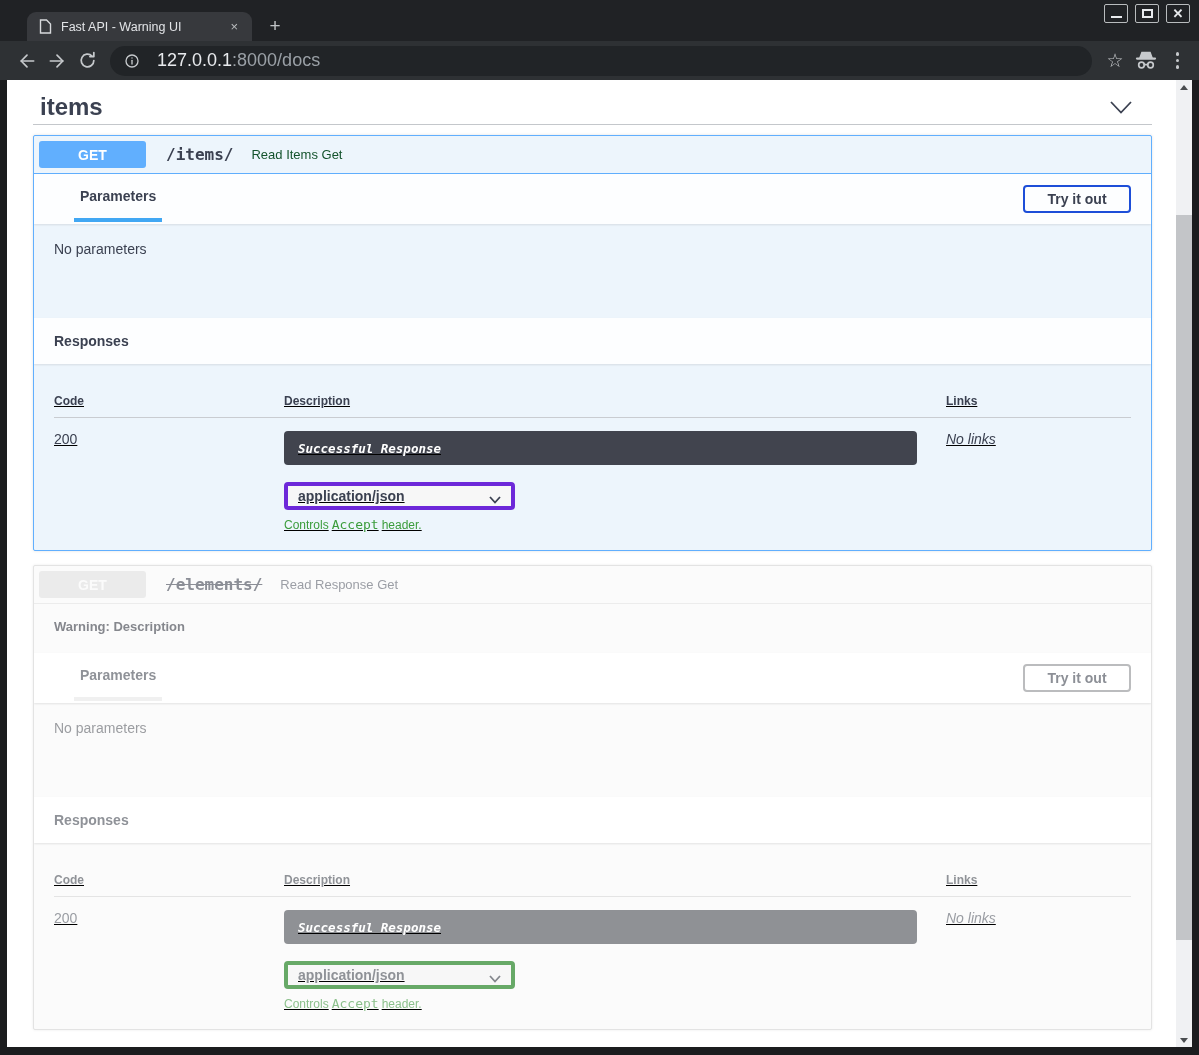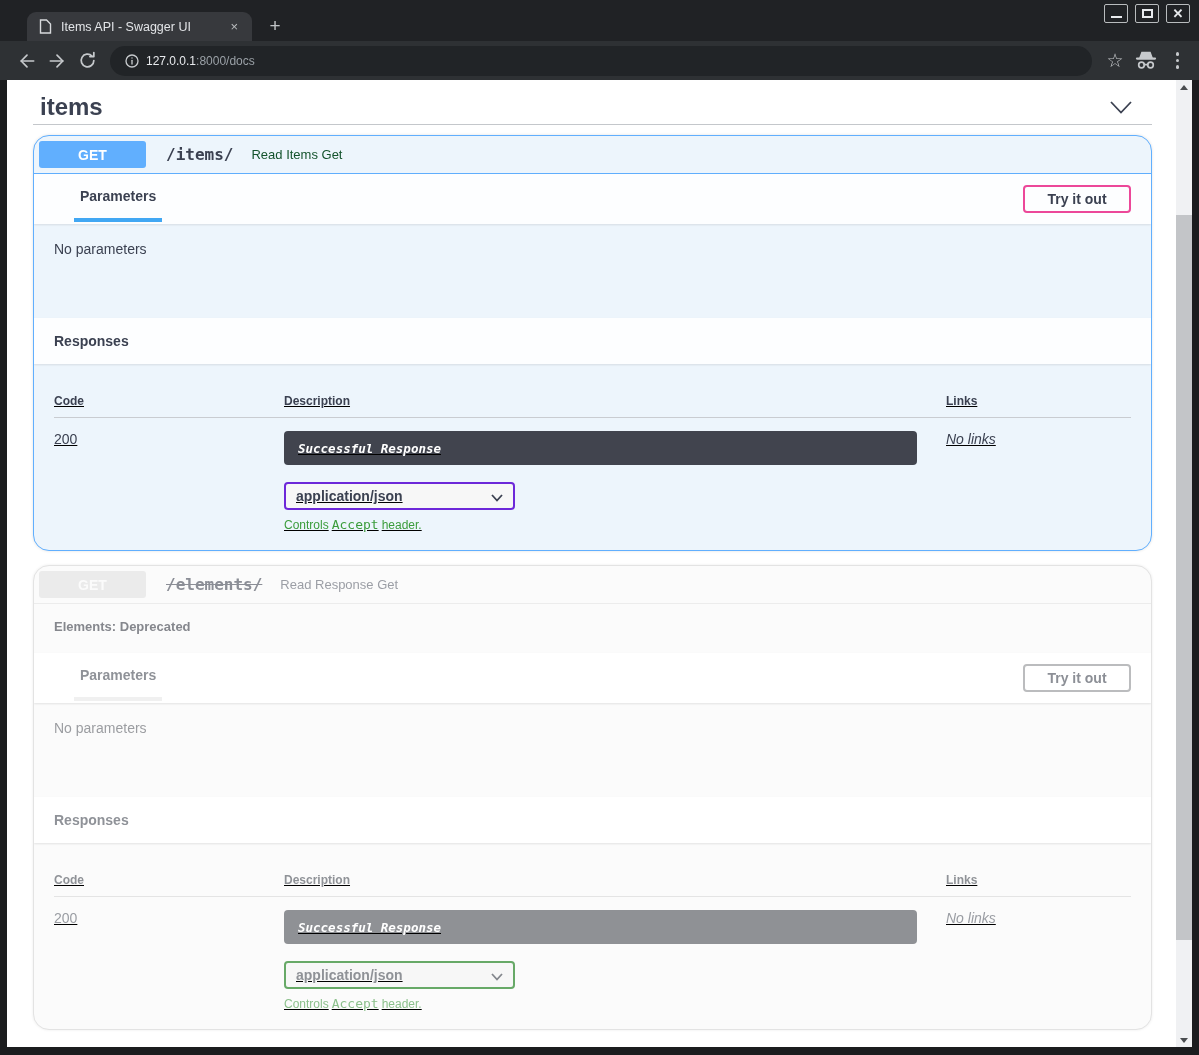--- a/index.html
+++ b/index.html
@@ -17,21 +17,21 @@
 
   .tab { position:absolute; left:27px; bottom:0; width:225px; height:29px; background:#37393d; border-radius:9px 9px 0 0; display:flex; align-items:center; padding:0 10px 0 12px; }
   .tab-favicon { flex:0 0 auto; margin-right:9px; display:flex; }
   .tab-title { flex:1; font-size:12.5px; color:#e2e4e7; white-space:nowrap; overflow:hidden; }
   .tab-close { flex:0 0 auto; color:#b9bcbe; font-size:13px; padding:2px 4px; cursor:pointer; }
   .newtab { position:absolute; left:264px; bottom:4px; width:22px; height:22px; color:#c0c3c6; font-size:19px; line-height:21px; text-align:center; cursor:pointer; }
 
   .toolbar { height:39px; background:#2e3134; display:flex; align-items:center; padding:0 12px; }
   .nav-btn { width:30px; height:30px; display:flex; align-items:center; justify-content:center; cursor:pointer; }
   .omnibox { flex:1; height:30px; margin:0 14px 0 8px; background:#212427; border-radius:15px; display:flex; align-items:center; padding:0 14px; }
-  .omnibox .url { font-size:12px; margin-left:6px; white-space:nowrap; }
+  .omnibox .url { font-size:18px; margin-left:17px; white-space:nowrap; }
   .url-host { color:#e8eaed; }
   .url-rest { color:#9aa0a6; }
   .tool-right { display:flex; align-items:center; gap:10px; }
   .star { font-size:19px; color:#c6c9cc; cursor:pointer; line-height:1; }
   .menu-dots { display:flex; flex-direction:column; gap:3px; padding:4px 8px; cursor:pointer; }
   .menu-dots i { width:3.5px; height:3.5px; border-radius:50%; background:#c6c9cc; }
 
   
   .content { position:relative; margin:0 7px; height:967px; background:#ffffff; overflow:hidden; }
   .page { position:absolute; left:0; top:0; right:16px; bottom:0; padding:10px 24px 0 26px; overflow:hidden; }
@@ -42,49 +42,49 @@
   .sb-up { top:0; } .sb-down { bottom:0; }
   .tri-up { width:0; height:0; border-left:4px solid transparent; border-right:4px solid transparent; border-bottom:5px solid #4a4d50; }
   .tri-down { width:0; height:0; border-left:4px solid transparent; border-right:4px solid transparent; border-top:5px solid #4a4d50; }
   .sb-thumb { position:absolute; left:0; width:16px; top:135px; height:725px; background:#c3c5c8; cursor:pointer; }
 
   
   .tag-header { display:flex; align-items:center; justify-content:space-between; padding:0 20px 0 7px; height:34px; cursor:pointer; }
   .tag-title { font-size:24px; font-weight:bold; color:#3b4151; }
   .tag-hr { border:none; border-bottom:1px solid #c4c7cb; margin:0 0 10px 0; }
 
-  .opblock { border:1px solid #61affe; border-radius:16px; background:#edf5fc; margin-bottom:14px; box-shadow:0 0 3px rgba(0,0,0,.12); overflow:hidden; }
+  .opblock { border:1px solid #61affe; border-radius:2px; background:#edf5fc; margin-bottom:14px; box-shadow:0 0 3px rgba(0,0,0,.12); overflow:hidden; }
   .summary { height:38px; display:flex; align-items:center; padding:0 10px 0 5px; border-bottom:1px solid #61affe; cursor:pointer; }
   .method-badge { width:107px; height:27px; border-radius:3px; background:#61affe; color:#fff; font-weight:bold; font-size:14px; display:flex; align-items:center; justify-content:center; }
   .op-path { font-family:"DejaVu Sans Mono", monospace; font-weight:bold; font-size:16px; color:#3b4151; margin-left:20px; }
   .op-desc { font-size:13px; color:#14532d; margin-left:18px; }
 
   .dep-warning { padding:15px 20px 0 20px; height:49px; font-size:13px; font-weight:bold; color:#85878d; }
 
   .sec-header { height:50px; background:rgba(255,255,255,.85); box-shadow:0 1px 2px rgba(0,0,0,.1); display:flex; align-items:center; justify-content:space-between; padding:0 20px 0 0; position:relative; z-index:1; }
   .sec-header.short { height:46px; }
   .tab-item { height:48px; margin:0 0 2px 40px; padding:0 6px; display:flex; align-items:center; border-bottom:4px solid #41a7f3; cursor:pointer; }
   .sec-title { font-size:14px; font-weight:bold; color:#3b4151; }
   .sec-title.plain { margin-left:20px; }
-  .tryout { width:108px; height:28px; border:2px solid #ec4899; border-radius:4px; background:transparent; font-family:"Liberation Sans", sans-serif; font-size:14px; font-weight:bold; color:#3b4151; cursor:pointer;margin-left:32px; }
+  .tryout { width:108px; height:28px; border:2px solid #1d4ed8; border-radius:4px; background:transparent; font-family:"Liberation Sans", sans-serif; font-size:14px; font-weight:bold; color:#3b4151; cursor:pointer;margin-left:32px; }
 
   .op-body { padding:16px 20px; height:94px; }
   .body-note { font-size:14px; color:#3b4151; }
 
   .resp-body { height:186px; padding:30px 20px 20px 20px; }
   .resp-grid { display:grid; grid-template-columns:230px 662px 1fr;text-decoration:underline; }
   .resp-head { border-bottom:1px solid #c9ccd1; padding-bottom:9px; }
   .col-h { font-size:12px; font-weight:bold; color:#3b4151; }
   .resp-row { padding-top:13px; }
   .resp-code { font-size:14px; color:#3b4151; }
   .resp-links { font-size:14px; font-style:italic; color:#3b4151; }
   .resp-box { width:633px; height:34px; background:#41444e; border-radius:4px; display:flex; align-items:center; padding:0 14px; }
   .resp-box span { color:#fff; font-family:"DejaVu Sans Mono", monospace; font-style:italic; font-weight:bold; font-size:12.5px; }
   .mt-wrap { margin-top:17px; }
-  .mt-select { position:relative; width:231px; height:28px; border:2px solid #6d28d9; border-radius:4px; background:#f7f7f7; display:flex; align-items:center; padding:0 30px 0 10px; font-size:14px; font-weight:bold; color:#3b4151; cursor:pointer; }
+  .mt-select { position:relative; width:231px; height:28px; border:4px solid #6d28d9; border-radius:4px; background:#f7f7f7; display:flex; align-items:center; padding:0 30px 0 10px; font-size:14px; font-weight:bold; color:#3b4151; cursor:pointer; }
   .select-chevron { position:absolute; right:10px; top:10px; }
   .mt-hint { margin-top:7px; font-size:12px; color:#3b9c3b; }
   .mt-hint code { font-family:"DejaVu Sans Mono", monospace; font-size:13px; margin:0 3px; }
 
   
   .dep { border-color:#e3e3e3; background:#fbfbfb; box-shadow:0 0 3px rgba(0,0,0,.08); }
   .dep .summary { border-bottom-color:#ececec; }
   .dep .method-badge { background:#ebebeb; color:#fbfbfb; }
   .dep .op-path { color:#8b8e96; text-decoration:line-through; }
   .dep .op-desc { color:#9b9ea5; }
@@ -106,21 +106,21 @@
 
 <div class="window">
 
   <div class="titlebar">
     <div class="tab">
       <span class="tab-favicon">
         <svg width="13" height="15" viewBox="0 0 13 15">
             <path d="M1.5 1h6l4 4v9h-10z" fill="none" stroke="#d7d9dc" stroke-width="1.4"></path>
           </svg>
       </span>
-      <span class="tab-title">Items API - Swagger UI</span>
+      <span class="tab-title">Fast API - Warning UI</span>
       <span class="tab-close">×</span>
     </div>
     <div class="newtab">+</div>
     <div class="win-controls">
       <div class="win-btn">
           <span class="glyph-min"></span>
         </div>
       <div class="win-btn">
           <span class="glyph-max"></span>
         </div>
@@ -236,21 +236,21 @@
         </div>
       </div>
 
       <div class="opblock dep">
         <div class="summary">
           <span class="method-badge">GET</span>
           <span class="op-path">/elements/</span>
           <span class="op-desc">Read Response Get</span>
         </div>
 
-        <div class="dep-warning">Elements: Deprecated</div>
+        <div class="dep-warning">Warning: Description</div>
 
         <div class="sec-header">
           <div class="tab-item">
             <span class="sec-title">Parameters</span>
           </div>
           <button class="tryout">Try it out</button>
         </div>
 
         <div class="op-body">
           <span class="body-note">No parameters</span>

